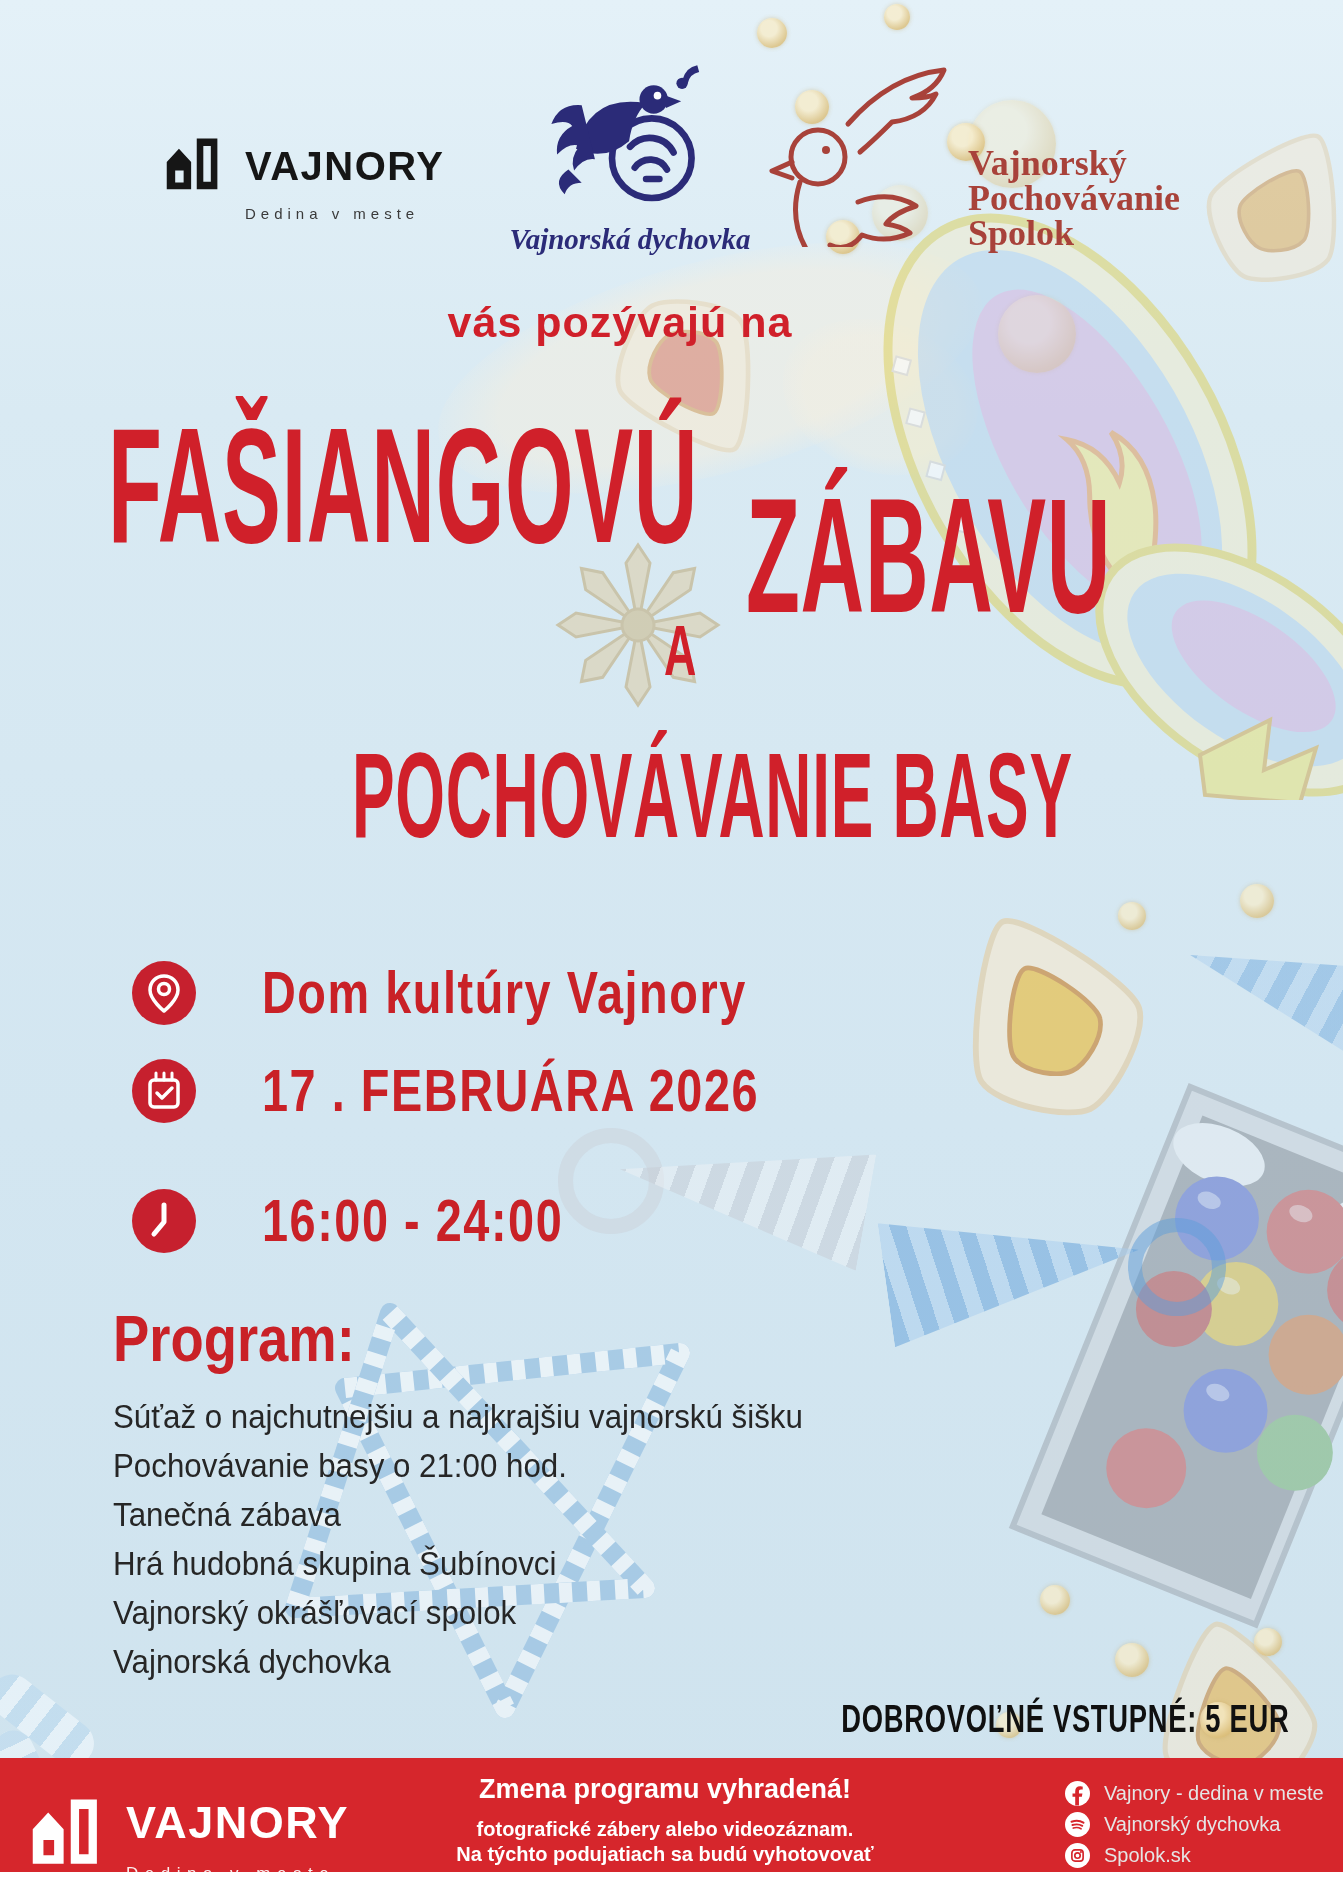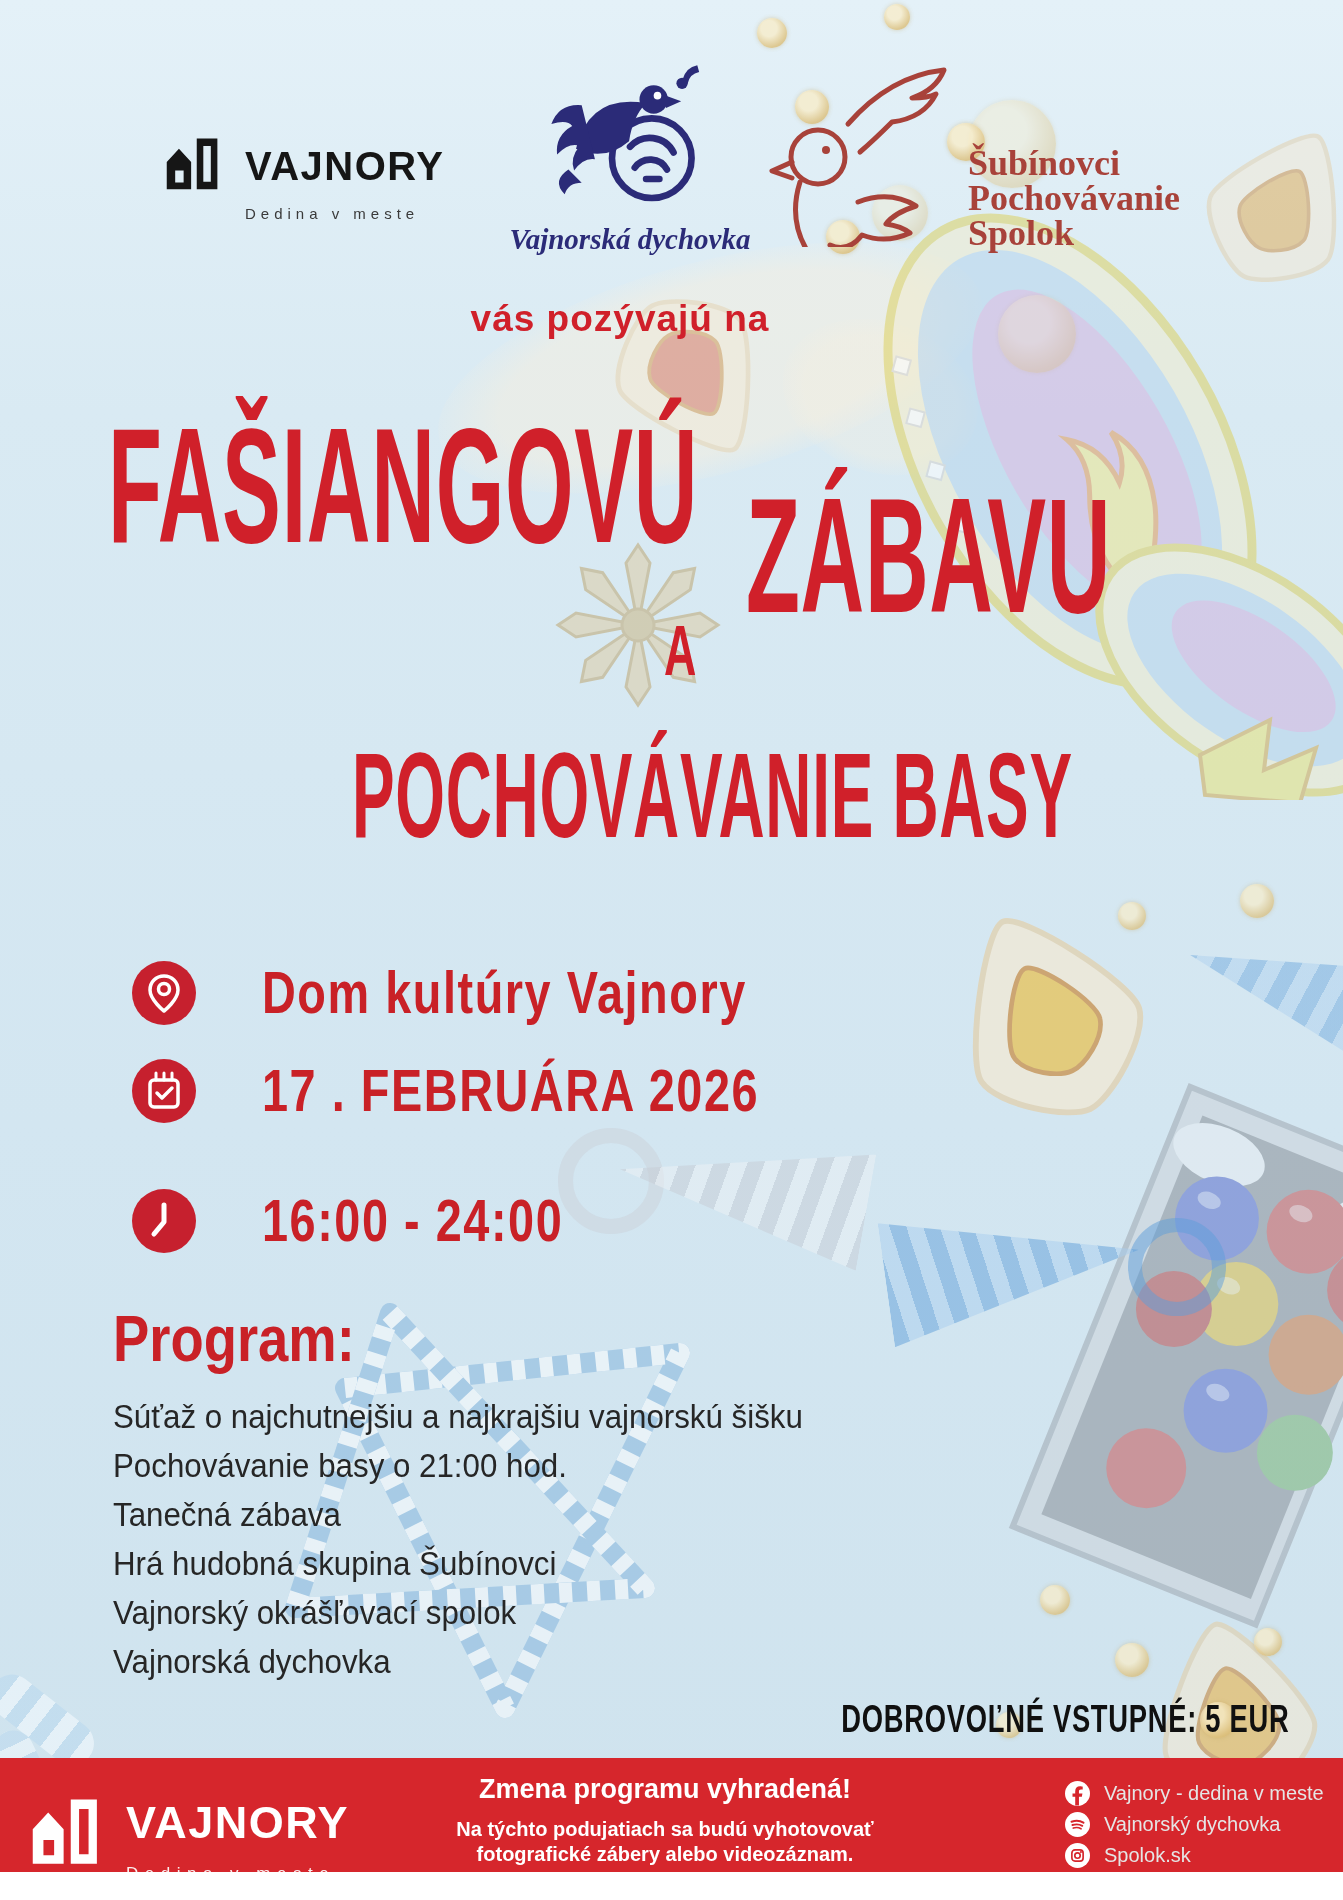--- a/index.html
+++ b/index.html
@@ -29,21 +29,21 @@
   .vj-logo-hdr{left:163px;top:128px;color:#161616;}
   .vj-title{font-size:40px;font-weight:700;letter-spacing:1.5px;line-height:1;margin-top:18px;}
   .vj-sub{font-size:15px;letter-spacing:5px;color:#3a3a3a;margin-top:19px;}
   .dychovka{position:absolute;left:500px;top:52px;width:260px;text-align:center;}
   .dychovka-caption{font-family:"Liberation Serif",serif;font-style:italic;font-weight:700;
     font-size:29px;color:var(--navy);margin-top:2px;}
   .spolok-text{position:absolute;left:968px;top:146px;font-family:"Liberation Serif",serif;
     font-weight:700;font-size:36px;line-height:35px;color:var(--brick);}
 
   .intro{position:absolute;left:260px;top:298px;width:720px;text-align:center;
-    font-size:37px;font-weight:700;letter-spacing:1px;color:var(--red);}
+    font-size:43px;font-weight:700;letter-spacing:1px;color:var(--red);}
 
   .display{position:absolute;font-weight:700;color:var(--red);white-space:nowrap;
     transform-origin:0 0;line-height:.9;letter-spacing:1px;}
   .t1{left:108px;top:412px;font-size:126px;transform:scale(0.70,1.30);}
   .t2{left:746px;top:482px;font-size:126px;transform:scale(0.70,1.30);}
   .tA{left:664px;top:620px;font-size:56px;transform:scale(0.80,1.25);}
   .t3{left:352px;top:742px;font-size:94px;transform:scale(0.68,1.28);}
 
   
   .detail-row{position:absolute;left:132px;display:flex;align-items:center;gap:66px;}
@@ -242,21 +242,21 @@
     <g fill="none" stroke="#a8423a" stroke-width="5" stroke-linecap="round" stroke-linejoin="round">
       <path d="M148 62 q42 -48 96 -54 q-8 20 -32 28 q16 0 24 -4 q-12 24 -44 28 q-18 18 -32 30"></path>
       <circle cx="118" cy="95" r="27"></circle>
       <path d="M92 100 l-20 9 l20 7"></path>
       <path d="M100 120 q-12 38 8 70 q8 12 30 12"></path>
       <path d="M158 140 q32 -12 58 4 q-22 7 -30 18 q15 2 24 9 q-24 11 -48 2 q-14 18 -32 10"></path>
     </g>
     <circle cx="126" cy="88" r="4" fill="#a8423a"></circle>
   </svg>
   <div class="spolok-text">
-    <div>Šubínovci</div>
+    <div>Vajnorský</div>
     <div>Pochovávanie</div>
     <div>Spolok</div>
   </div>
 
   <div class="intro">vás pozývajú na</div>
   <div class="display t1">FAŠIANGOVÚ</div>
   <div class="display t2">ZÁBAVU</div>
   <div class="display tA">A</div>
   <div class="display t3">POCHOVÁVANIE BASY</div>
 
@@ -310,22 +310,22 @@
         </svg>
       <div>
         <div class="vj-title">VAJNORY</div>
         <div class="vj-sub">Dedina v meste</div>
       </div>
     </div>
 
     <div class="ftr-center">
       <div class="ftr-center-title">Zmena programu vyhradená!</div>
       <div class="ftr-center-note">
+        <div>fotografické zábery alebo videozáznam.</div>
         <div>Na týchto podujatiach sa budú vyhotovovať</div>
-        <div>fotografické zábery alebo videozáznam.</div>
       </div>
     </div>
 
     <div class="ftr-social">
       <div class="social-row">
         <svg class="sicon" viewBox="0 0 24 24">
           <circle cx="12" cy="12" r="12" fill="#ffffff"></circle>
           <path d="M13.4 23.5 v-8.3 h2.8 l.5 -3.2 h-3.3 v-2 c0 -.9 .5 -1.8 2 -1.8 h1.6 V5.4 c0 0 -1.4 -.25 -2.7 -.25 c-2.7 0 -4.5 1.65 -4.5 4.6 v2.25 H7.2 v3.2 h2.6 v8.3 z" fill="#d6262c"></path>
         </svg>
         <span class="social-label">Vajnory - dedina v meste</span>

